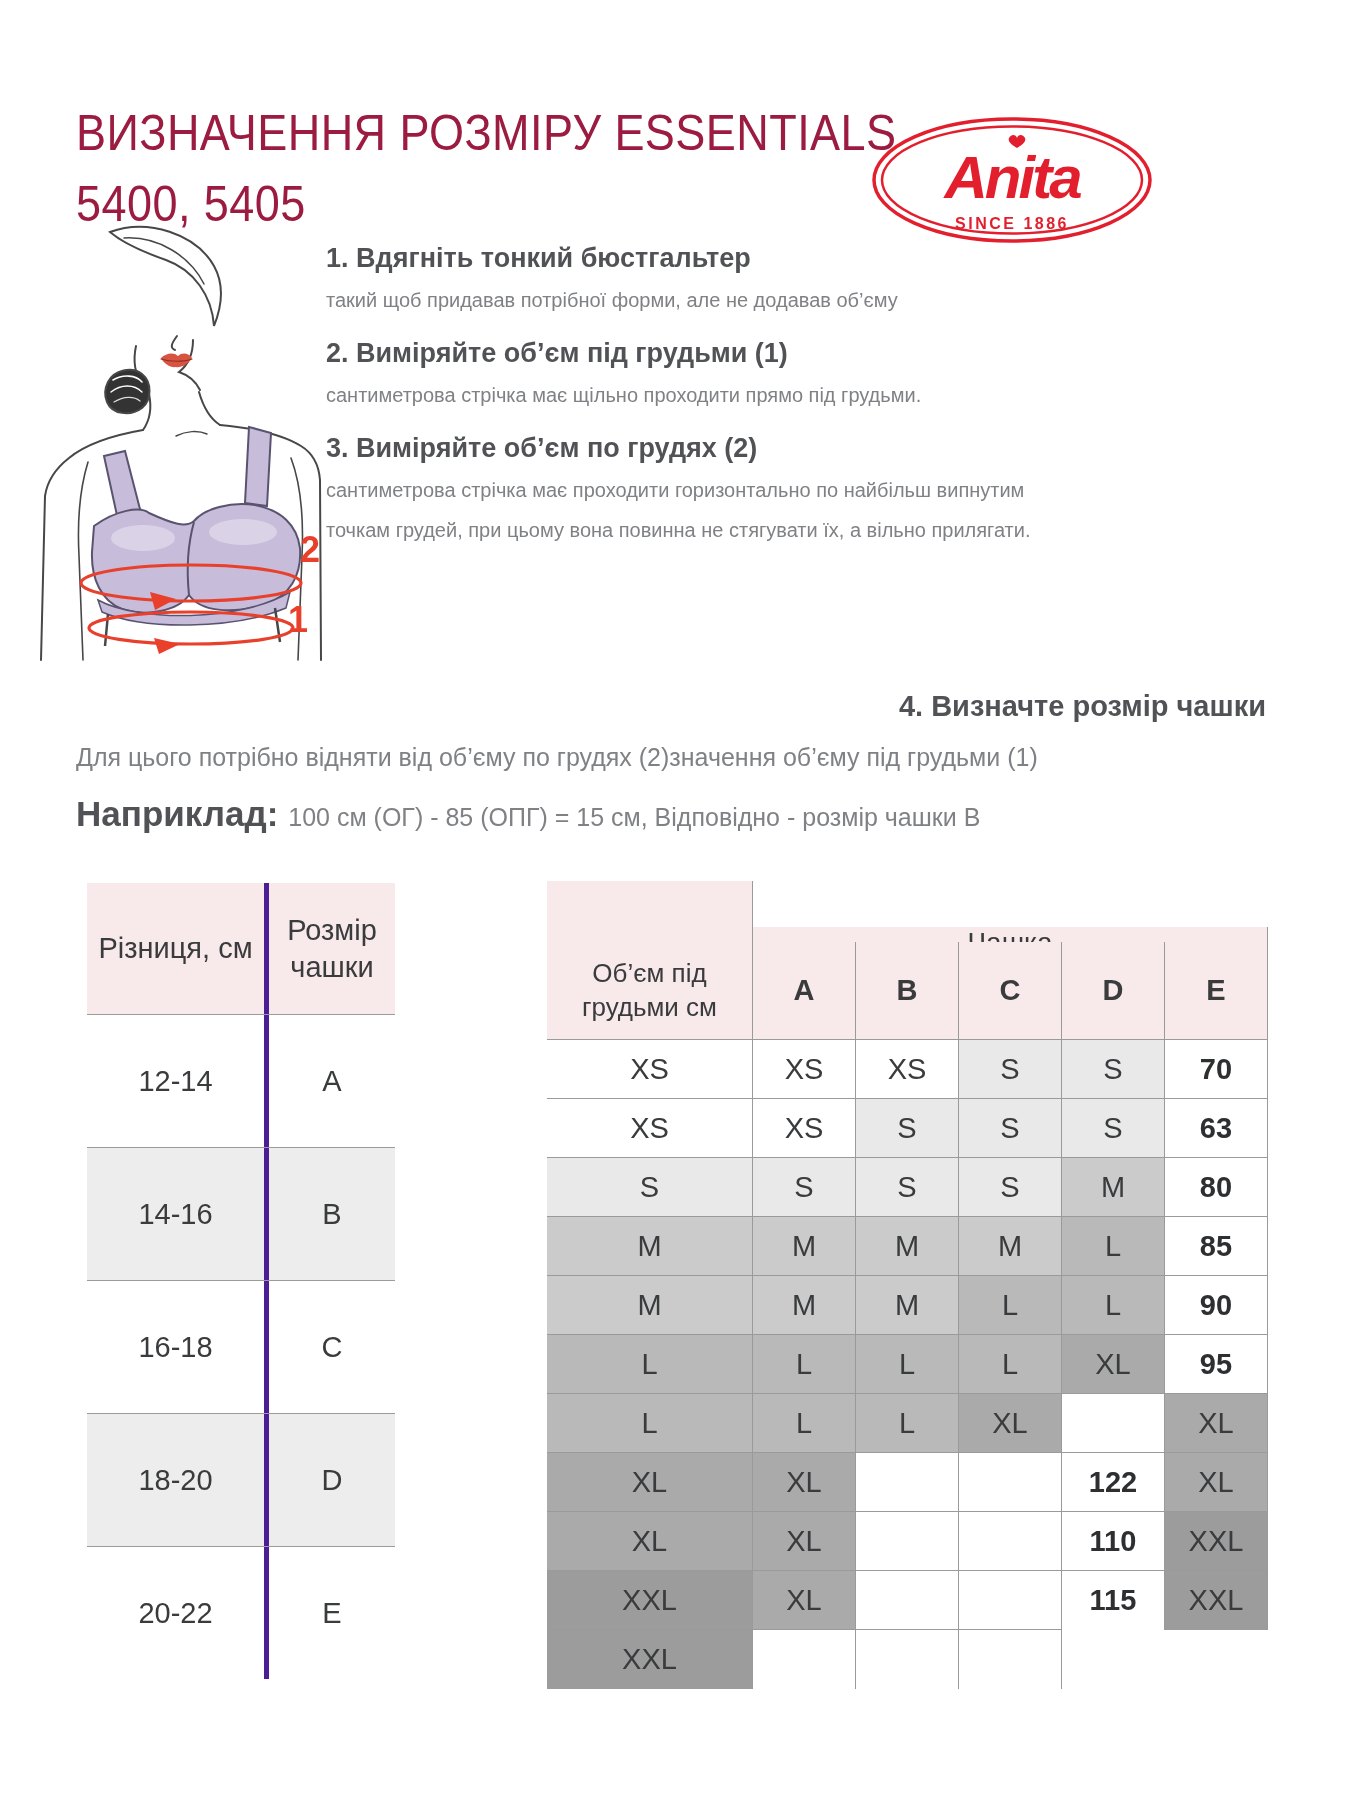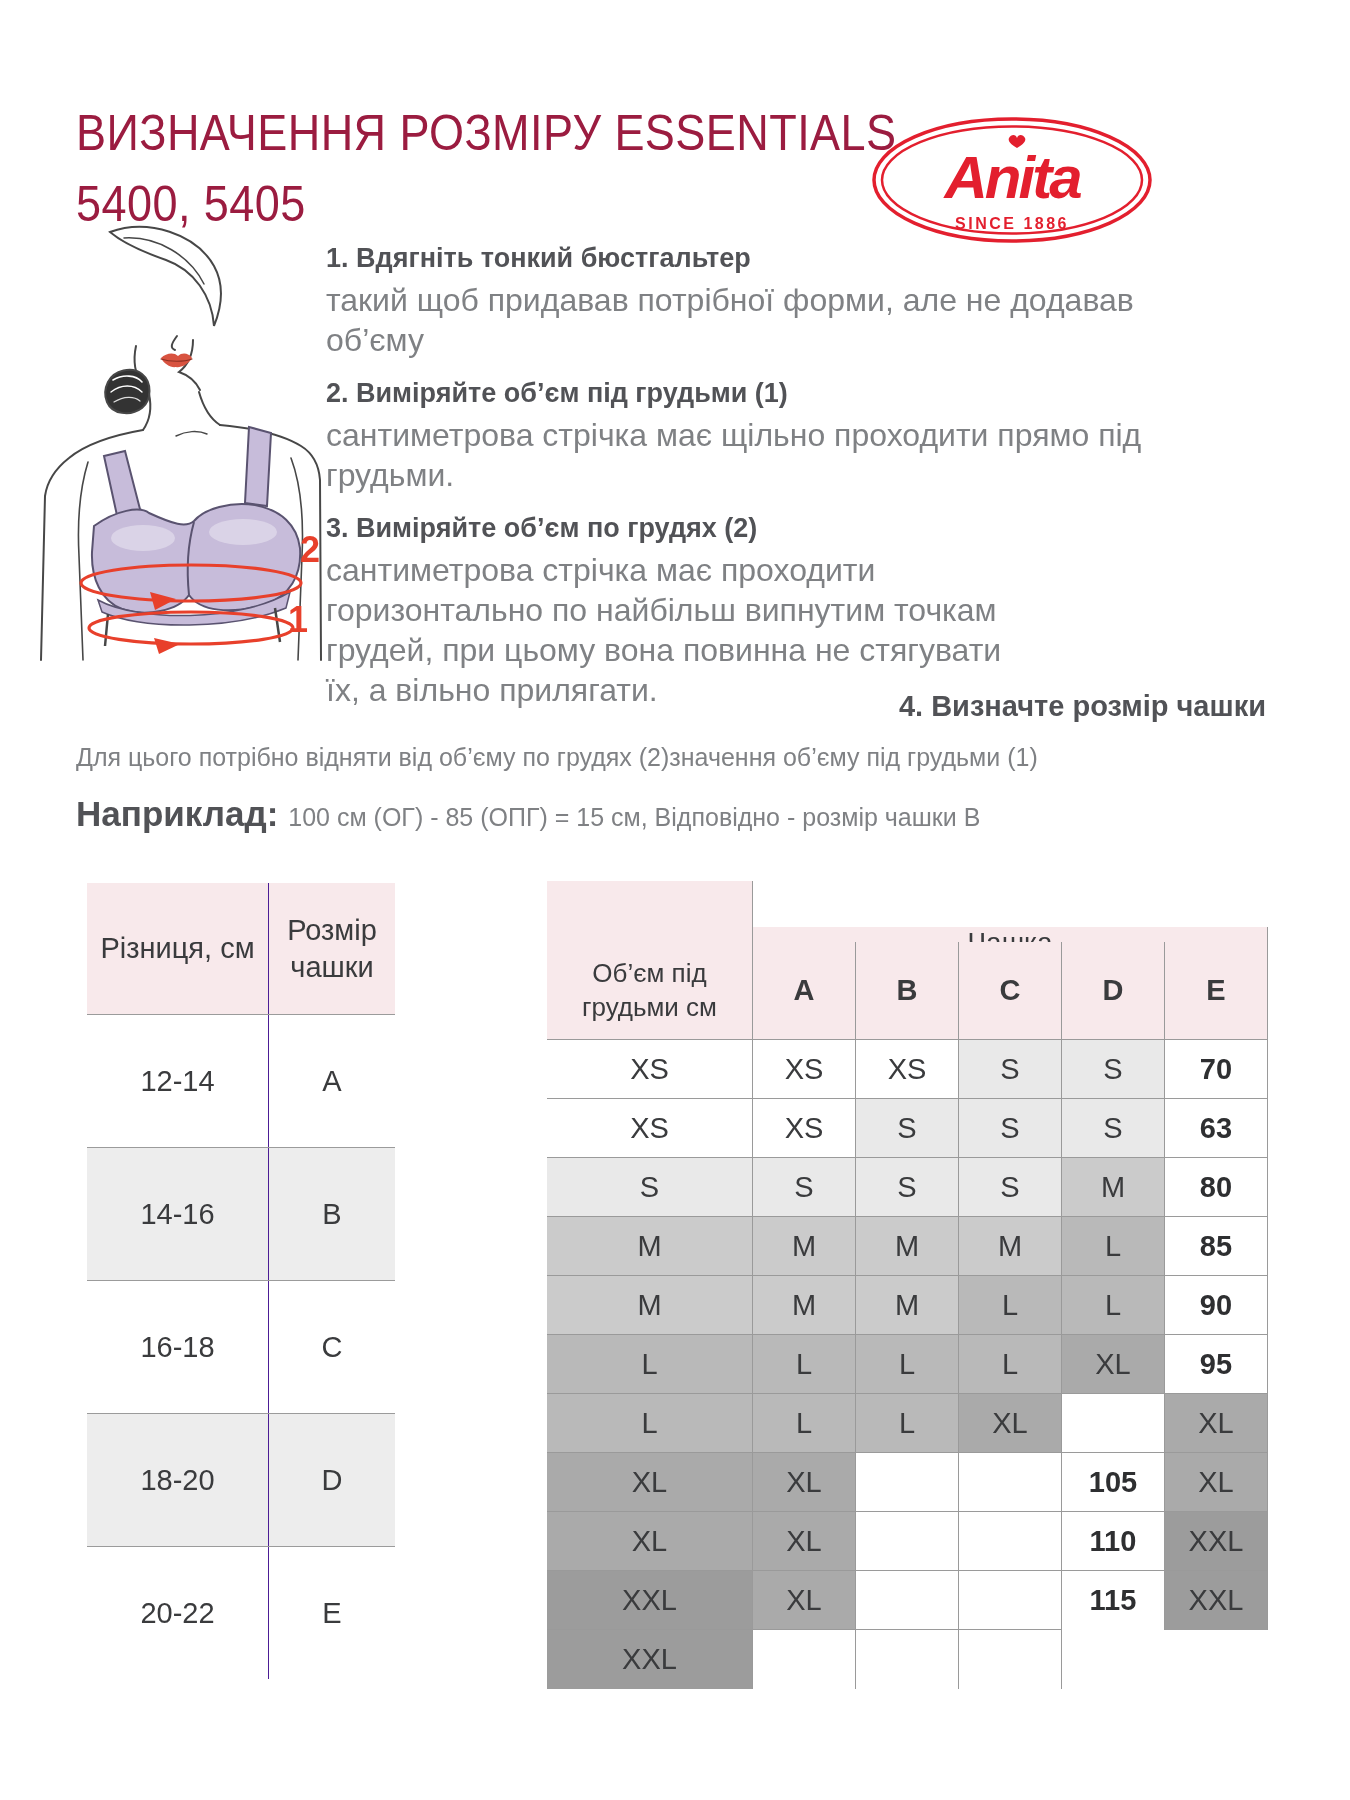--- a/index.html
+++ b/index.html
@@ -12,40 +12,40 @@
 
   
   .logo{position:absolute;left:866px;top:114px;}
 
   
   .figure{position:absolute;left:28px;top:222px;}
 
   
   .steps{position:absolute;left:326px;top:243px;width:828px;}
   .step h3{margin:0 0 6px 0;font-size:27px;font-weight:bold;color:#515256;}
-  .step p{margin:0 0 18px 0;font-size:32px;line-height:40px;color:#7F8184;font-weight:400;}
+  .step p{margin:0 0 18px 0;font-size:20px;line-height:40px;color:#7F8184;font-weight:400;}
   .step p.narrow{width:712px;}
 
   .step4{position:absolute;left:76px;top:690px;width:1190px;}
   .step4 h3{margin:0 0 14px 0;font-size:29px;font-weight:bold;color:#515256;text-align:right;}
   .step4 p{margin:0 0 16px 0;font-size:25px;line-height:40px;color:#7F8184;}
   .example{font-size:25px;color:#7F8184;line-height:42px;}
   .example b{font-size:35px;color:#515256;margin-right:10px;}
 
   
   .cup-table{position:absolute;left:87px;top:883px;width:308px;color:#3A3B3D;}
   .ct-row{display:grid;grid-template-columns:182px 126px;}
   .ct-head{height:131px;background:#F8E9EB;border-bottom:1px solid #9b9b9b;}
   .ct-head .cell{font-size:27px;}
   .ct-body .ct-row{height:132px;border-bottom:1px solid #9b9b9b;}
   .ct-body .ct-row:last-child{border-bottom:none;}
   .ct-body .ct-row.shaded{background:#EDEDED;}
   .cup-table .cell{display:flex;align-items:center;justify-content:center;text-align:center;
                    font-size:29px;line-height:1.25;}
-  .cup-table .c1{border-right:1px solid #4c1d95;}
+  .cup-table .c1{border-right:5px solid #4c1d95;}
 
   
   .size-table{position:absolute;left:547px;top:881px;color:#3A3B3D;}
   .st-row{display:grid;grid-template-columns:206px 103px 103px 103px 103px 103px;}
   .st-h1{height:61px;}
   .st-h2{height:98px;}
   .st-cell{display:flex;align-items:center;justify-content:center;text-align:center;
            border-right:1px solid #9a9a9a;border-bottom:1px solid #9a9a9a;}
   .pink{background:#F8E9EB;}
   .span5{grid-column:2 / span 5;font-size:28px;margin-top:46px;}
@@ -224,21 +224,21 @@
         <div style="background: rgb(185, 185, 185);">L</div>
         <div style="background: rgb(185, 185, 185);">L</div>
         <div style="background: rgb(185, 185, 185);">L</div>
         <div style="background: rgb(170, 170, 170);">XL</div>
         <div style="background: rgb(255, 255, 255);"></div>
         <div style="background: rgb(170, 170, 170);">XL</div>
         <div style="background: rgb(170, 170, 170);">XL</div>
         <div style="background: rgb(170, 170, 170);">XL</div>
         <div style="background: rgb(255, 255, 255);"></div>
         <div style="background: rgb(255, 255, 255);"></div>
-        <div class="band">105</div>
+        <div class="band">122</div>
         <div style="background: rgb(170, 170, 170);">XL</div>
         <div style="background: rgb(170, 170, 170);">XL</div>
         <div style="background: rgb(170, 170, 170);">XL</div>
         <div style="background: rgb(255, 255, 255);"></div>
         <div style="background: rgb(255, 255, 255);"></div>
         <div class="band">110</div>
         <div style="background: rgb(156, 156, 156);">XXL</div>
         <div style="background: rgb(156, 156, 156);">XXL</div>
         <div style="background: rgb(170, 170, 170);">XL</div>
         <div style="background: rgb(255, 255, 255);"></div>

